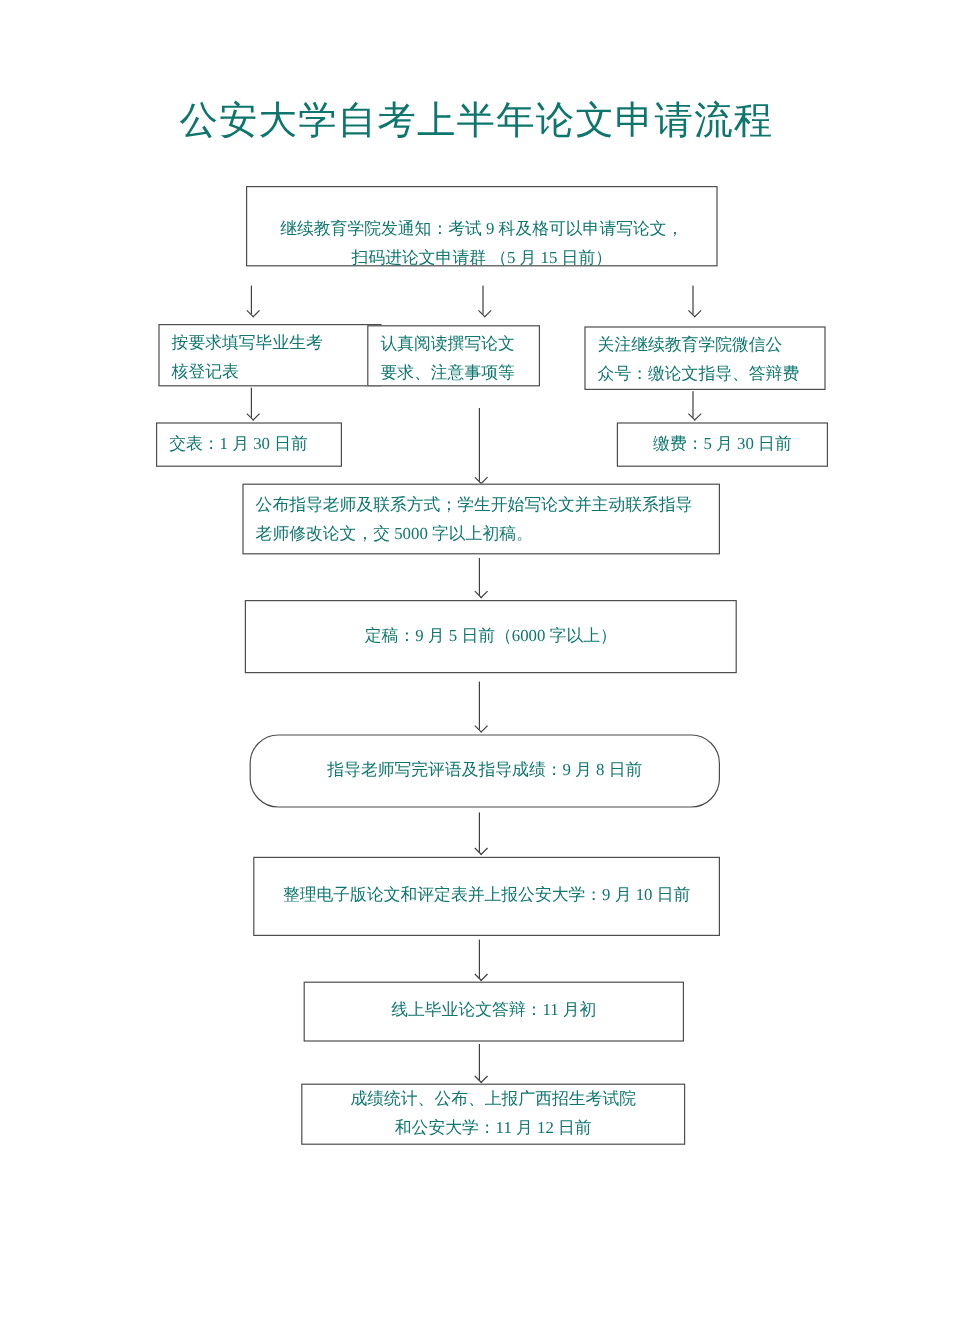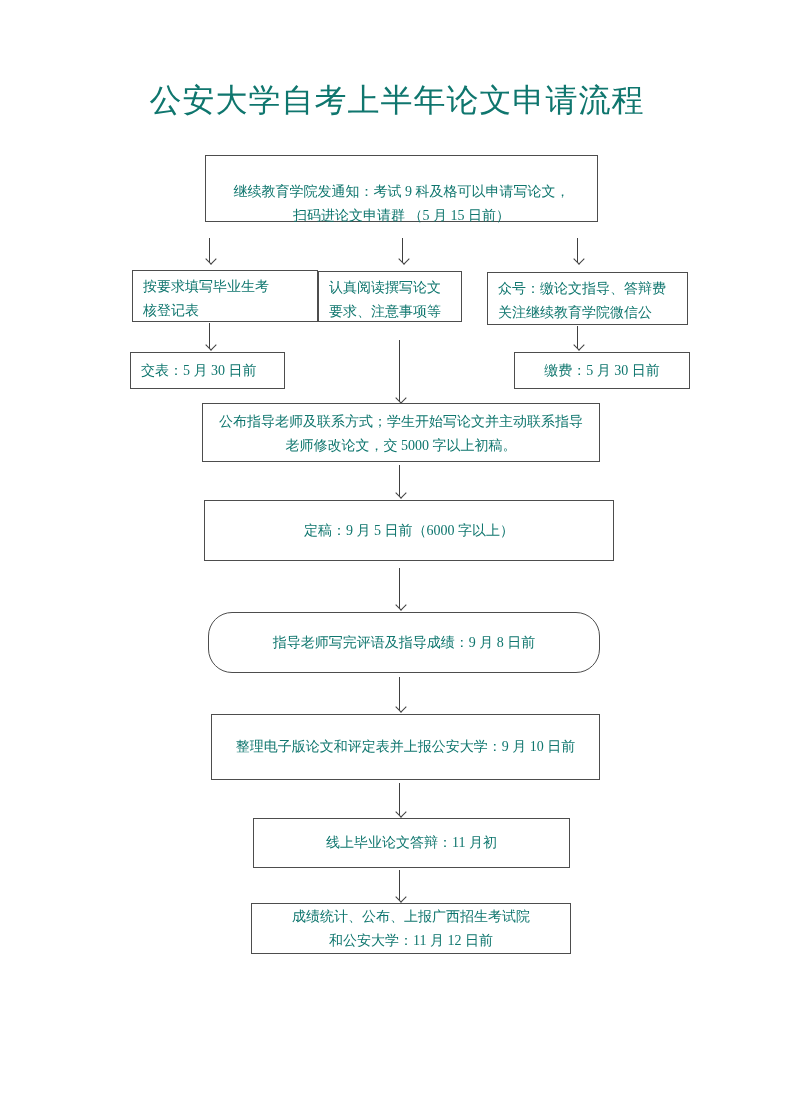--- a/index.html
+++ b/index.html
@@ -62,44 +62,44 @@
 
   <div class="arrow" style="left:209px;top:238px;height:24px;"></div>
   <div class="arrow" style="left:402px;top:238px;height:24px;"></div>
   <div class="arrow" style="left:577px;top:238px;height:24px;"></div>
 
   <div class="node top-left" style="left:132px;top:270px;width:186px;height:52px;">
     <div class="ln">按要求填写毕业生考</div>
     <div class="ln">核登记表</div>
   </div>
 
-  <div class="node top-left" style="left:318px;top:271px;width:144px;height:51px;">
+  <div class="node top-left" style="left:306px;top:271px;width:144px;height:51px;">
     <div class="ln">认真阅读撰写论文</div>
     <div class="ln">要求、注意事项等</div>
   </div>
 
   <div class="node top-left" style="left:487px;top:272px;width:201px;height:53px;">
+    <div class="ln">关注继续教育学院微信公</div>
     <div class="ln">众号：缴论文指导、答辩费</div>
-    <div class="ln">关注继续教育学院微信公</div>
   </div>
 
   <div class="arrow" style="left:209px;top:323px;height:25px;"></div>
   <div class="arrow" style="left:577px;top:326px;height:22px;"></div>
 
   <div class="node mid-left" style="left:130px;top:352px;width:155px;height:37px;">
-    <div class="ln">交表：5 月 30 日前</div>
+    <div class="ln">交表：1 月 30 日前</div>
   </div>
 
   <div class="node mid-center" style="left:514px;top:352px;width:176px;height:37px;">
     <div class="ln">缴费：5 月 30 日前</div>
   </div>
 
   <div class="arrow" style="left:399px;top:340px;height:61px;"></div>
 
-  <div class="node top-left" style="left:202px;top:403px;width:398px;height:59px;padding-top:6px;text-align:center;">
+  <div class="node top-left" style="left:202px;top:403px;width:398px;height:59px;padding-top:6px;">
     <div class="ln">公布指导老师及联系方式；学生开始写论文并主动联系指导</div>
     <div class="ln">老师修改论文，交 5000 字以上初稿。</div>
   </div>
 
   <div class="arrow" style="left:399px;top:465px;height:31px;"></div>
 
   <div class="node mid-center" style="left:204px;top:500px;width:410px;height:61px;">
     <div class="ln">定稿：9 月 5 日前（6000 字以上）</div>
   </div>
 

